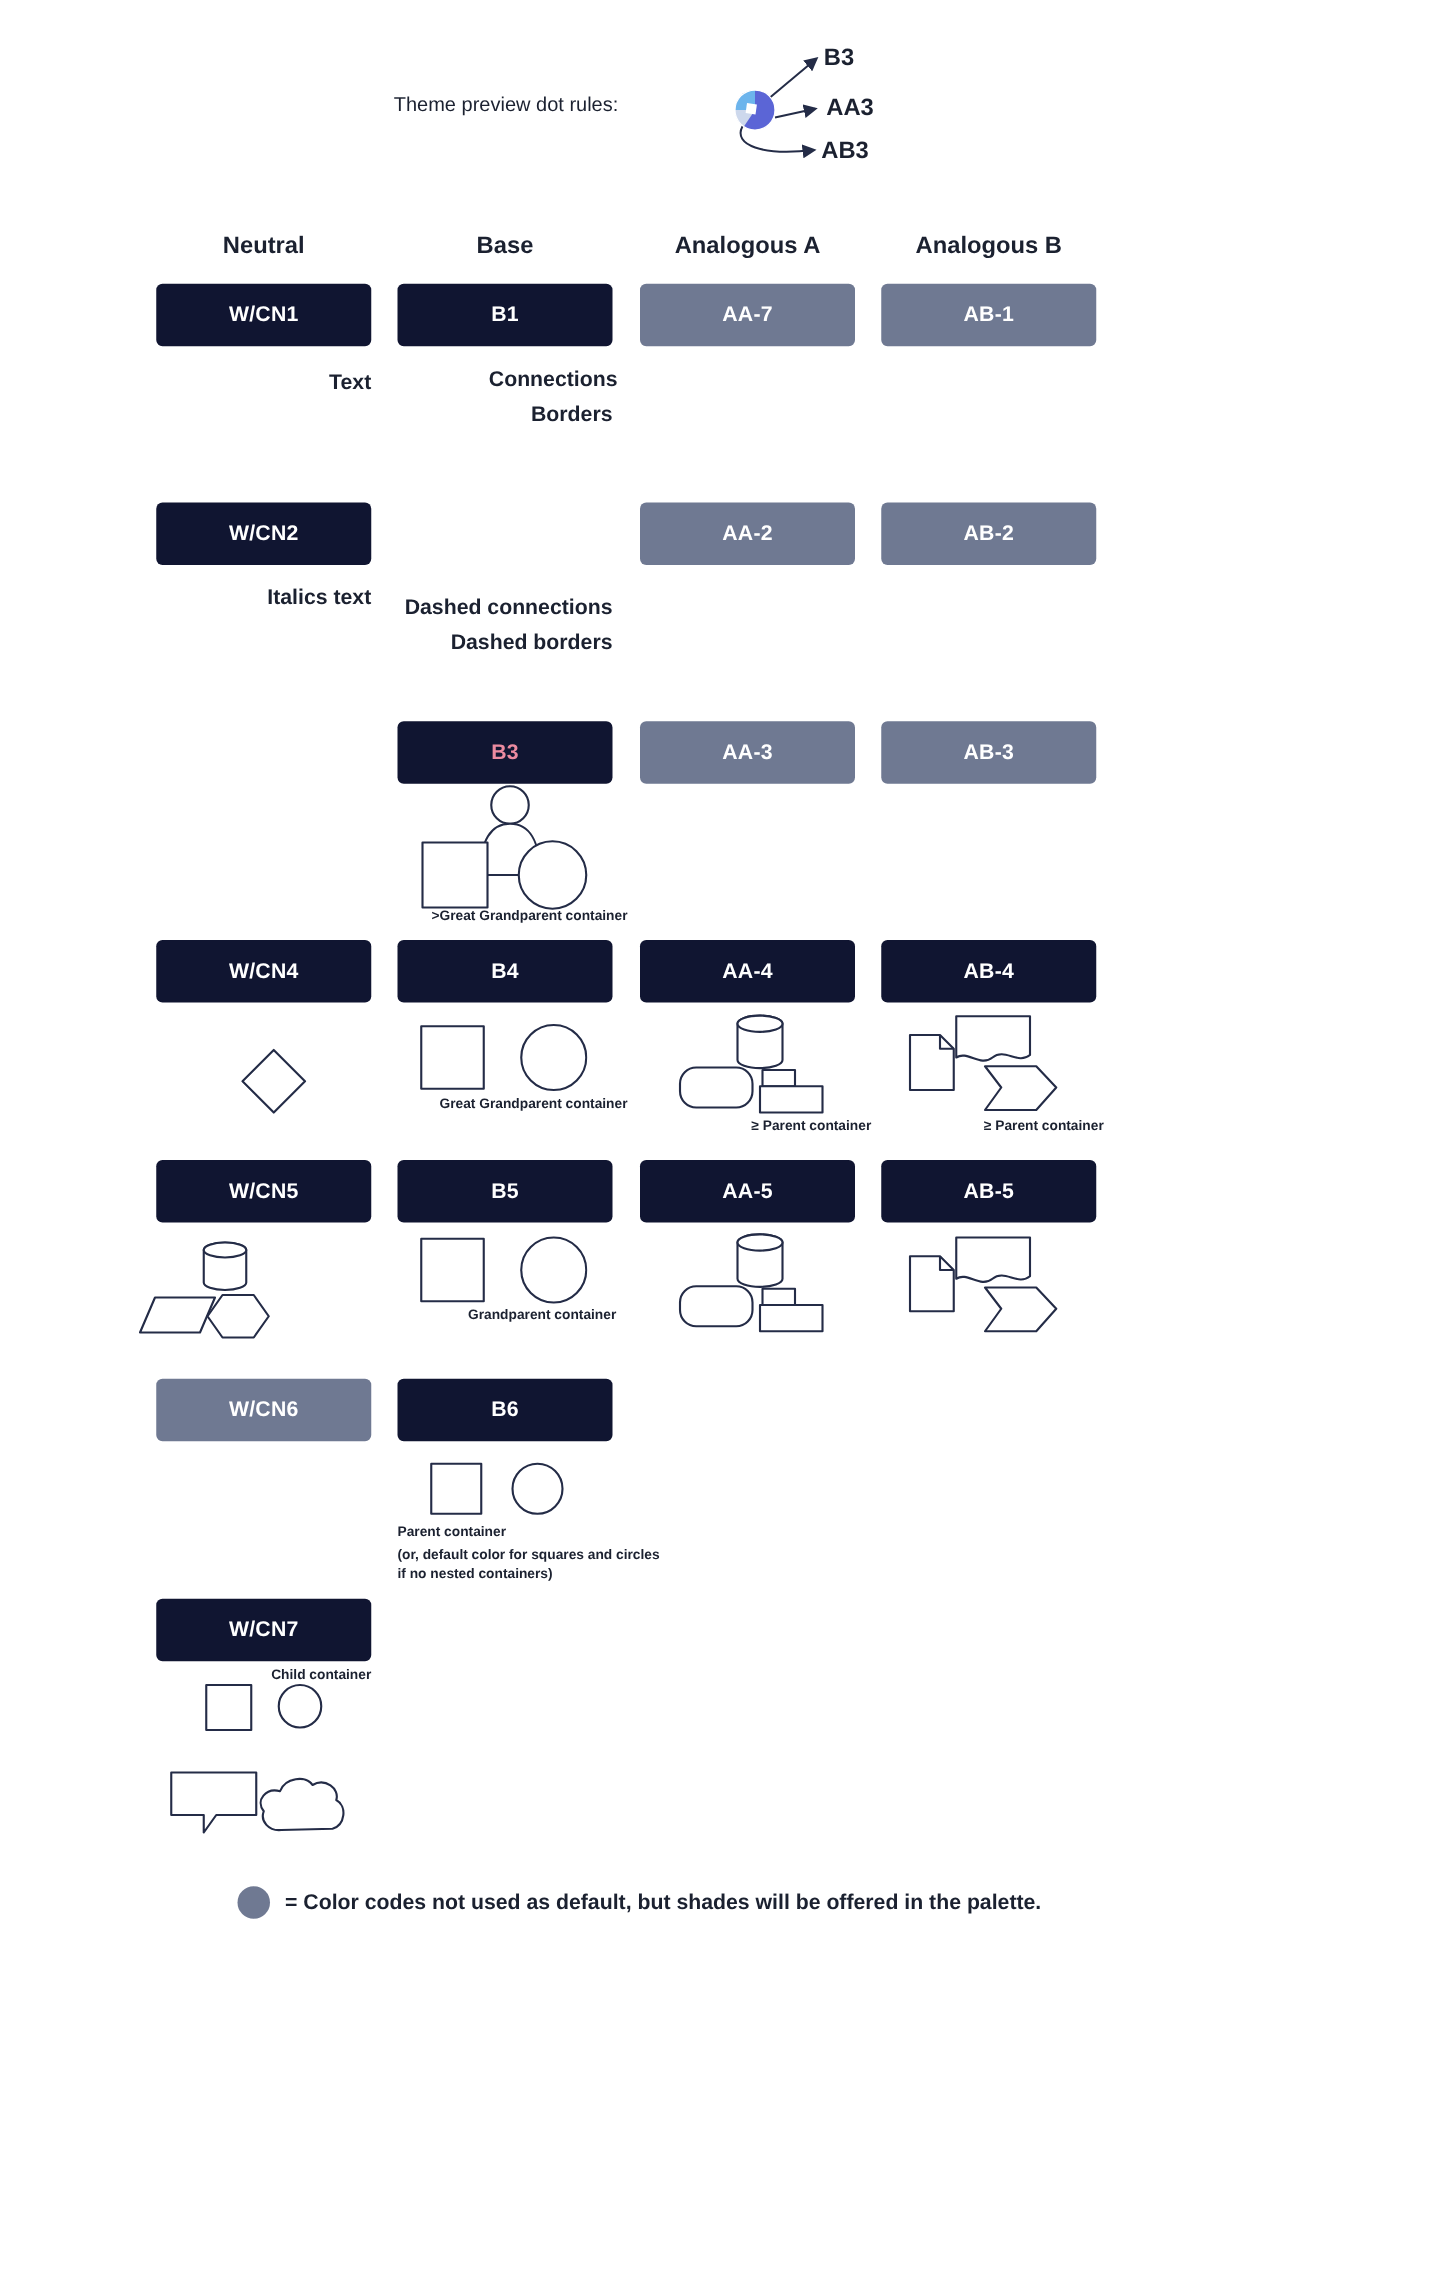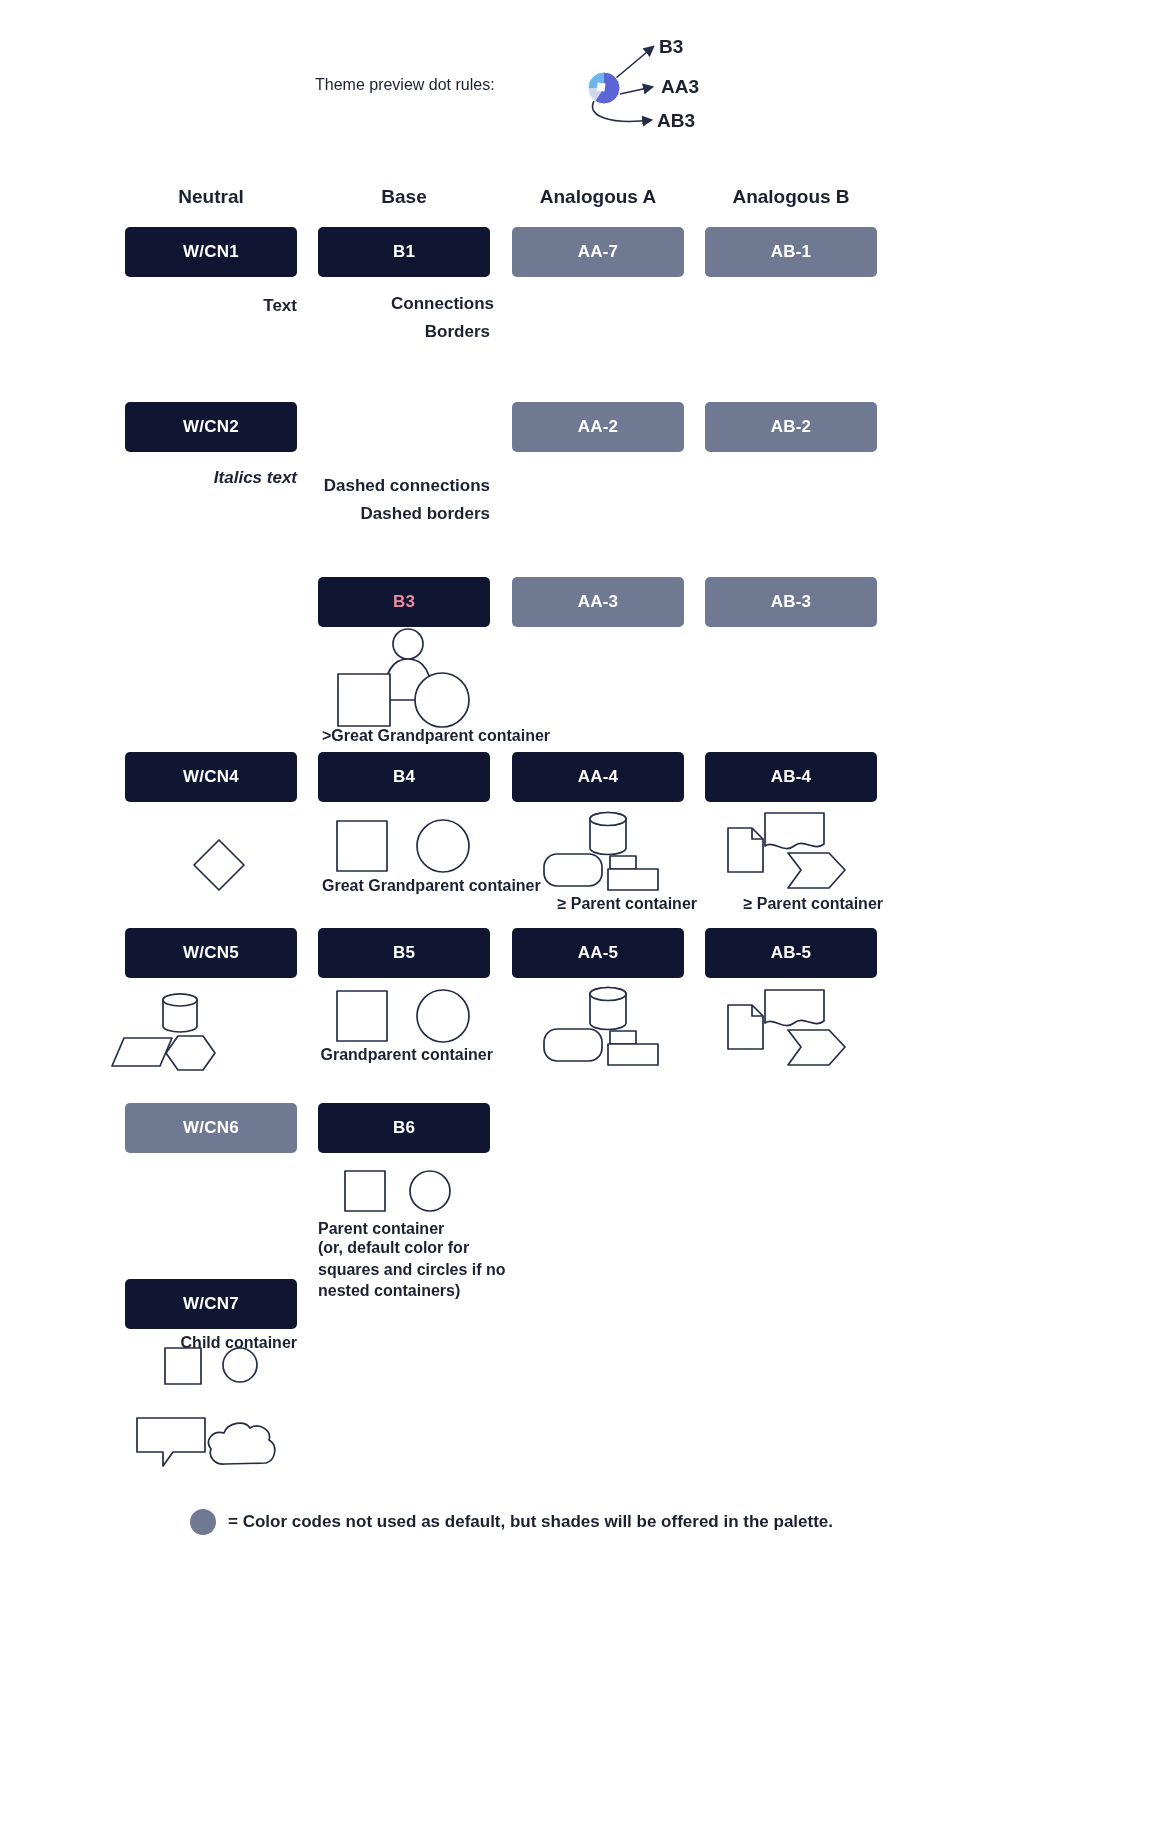--- a/index.html
+++ b/index.html
@@ -16,24 +16,24 @@
   .colhead{position:absolute;width:172px;text-align:center;font-size:19px;font-weight:700;color:var(--ink)}
 
   .swatch{position:absolute;width:172px;height:50px;border-radius:5px;display:flex;align-items:center;justify-content:center;
           font-size:17px;font-weight:700;color:#fff;letter-spacing:.2px}
   .swatch.dark{background:var(--dark)}
   .swatch.gray{background:var(--gray)}
   .swatch.pink{color:var(--pink)}
 
   .note{position:absolute;font-weight:700;color:var(--ink)}
   .lg{font-size:17px}
-  .sm{font-size:16px}
+  .sm{font-size:11px}
   .center{text-align:right;white-space:nowrap}
   .wrap{white-space:normal;line-height:1.35}
-  .italic{font-style:italic}
+  .italic{}
 
   .shape{position:absolute;color:var(--shape-stroke)}
   .shape path,.shape rect,.shape circle,.shape polygon,.shape ellipse{
     fill:#fff;stroke:currentColor;stroke-width:1.7;stroke-linejoin:round}
   .shape .nofill{fill:none}
 
   .dotdiag{position:absolute}
   .dotdiag .arrow{fill:none;stroke:var(--shape-stroke);stroke-width:1.6}
   .fill-purple{fill:var(--dot-purple)}
   .fill-blue{fill:var(--dot-blue)}

